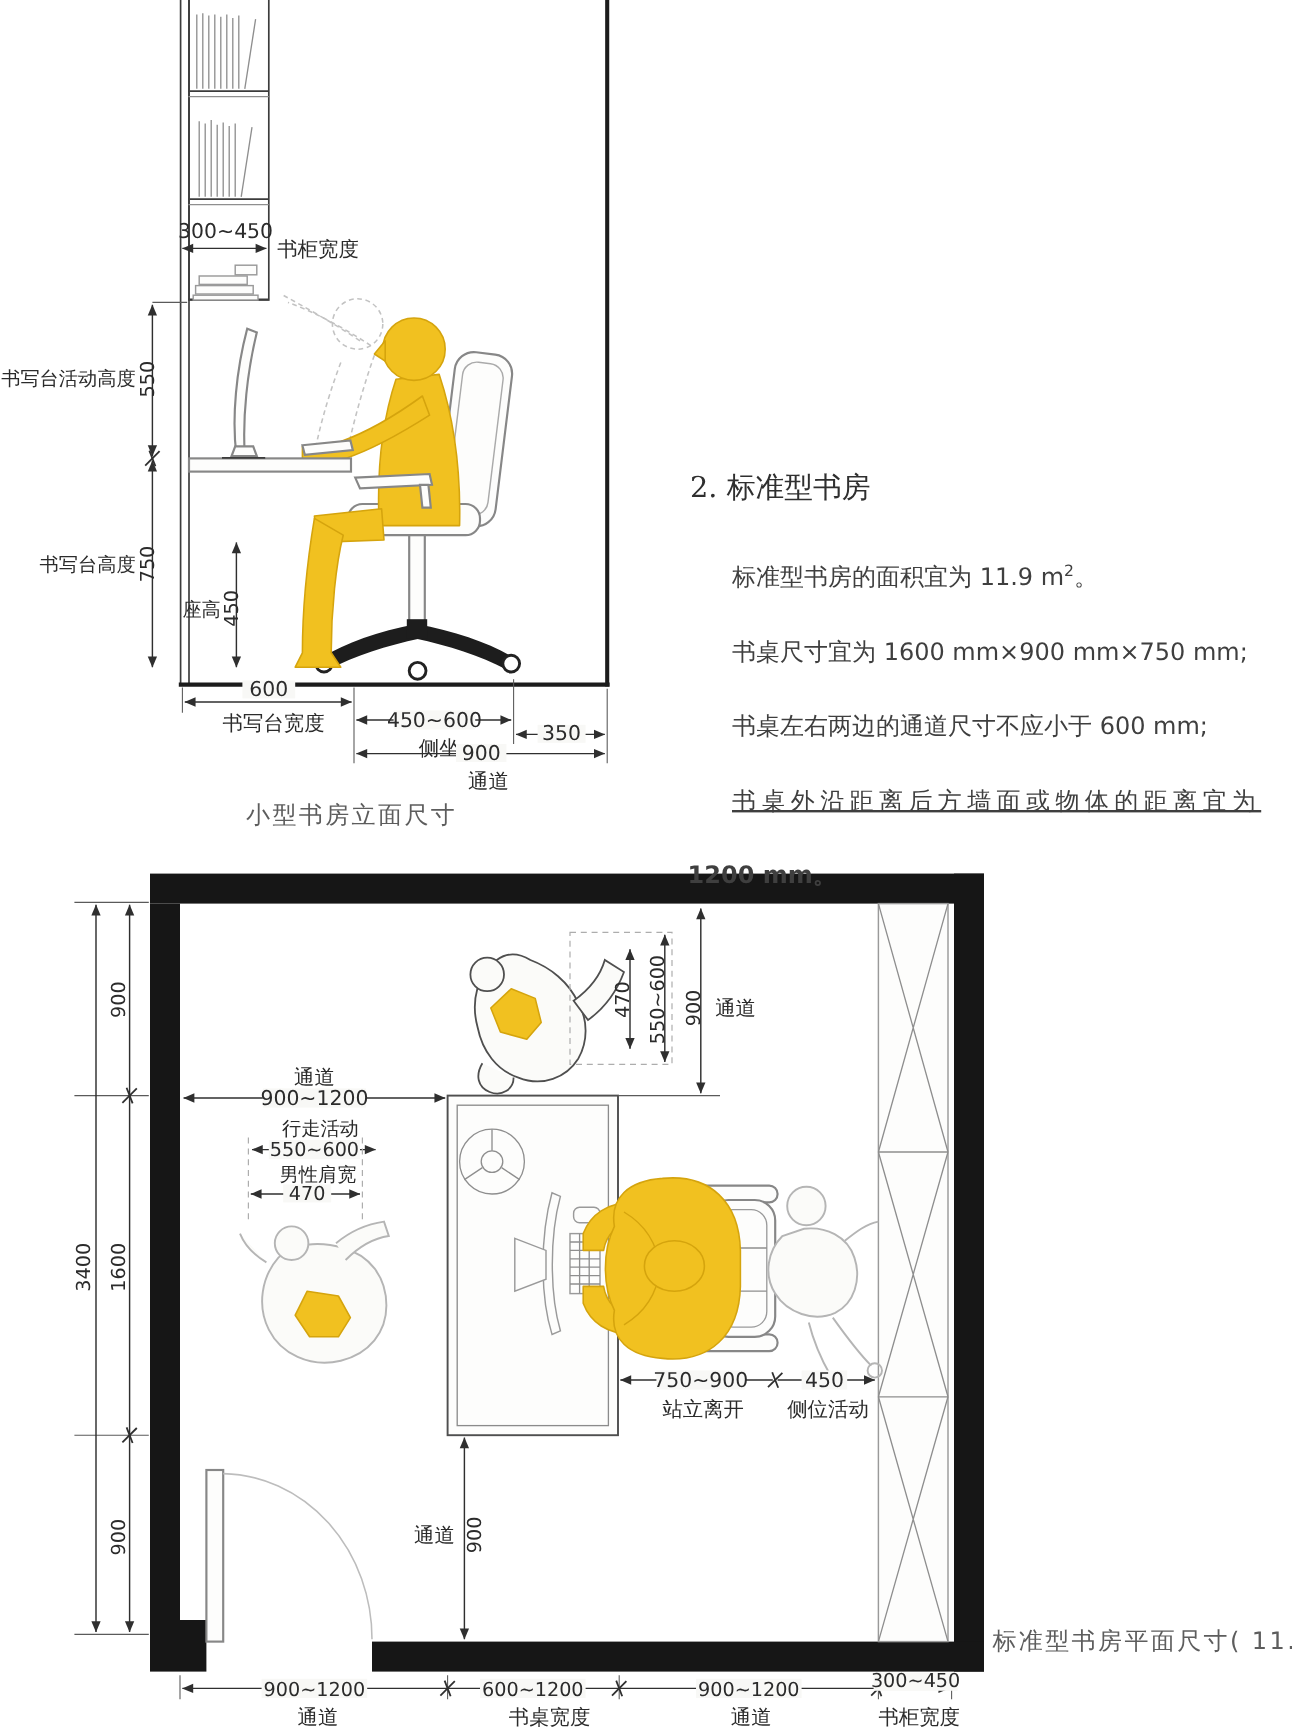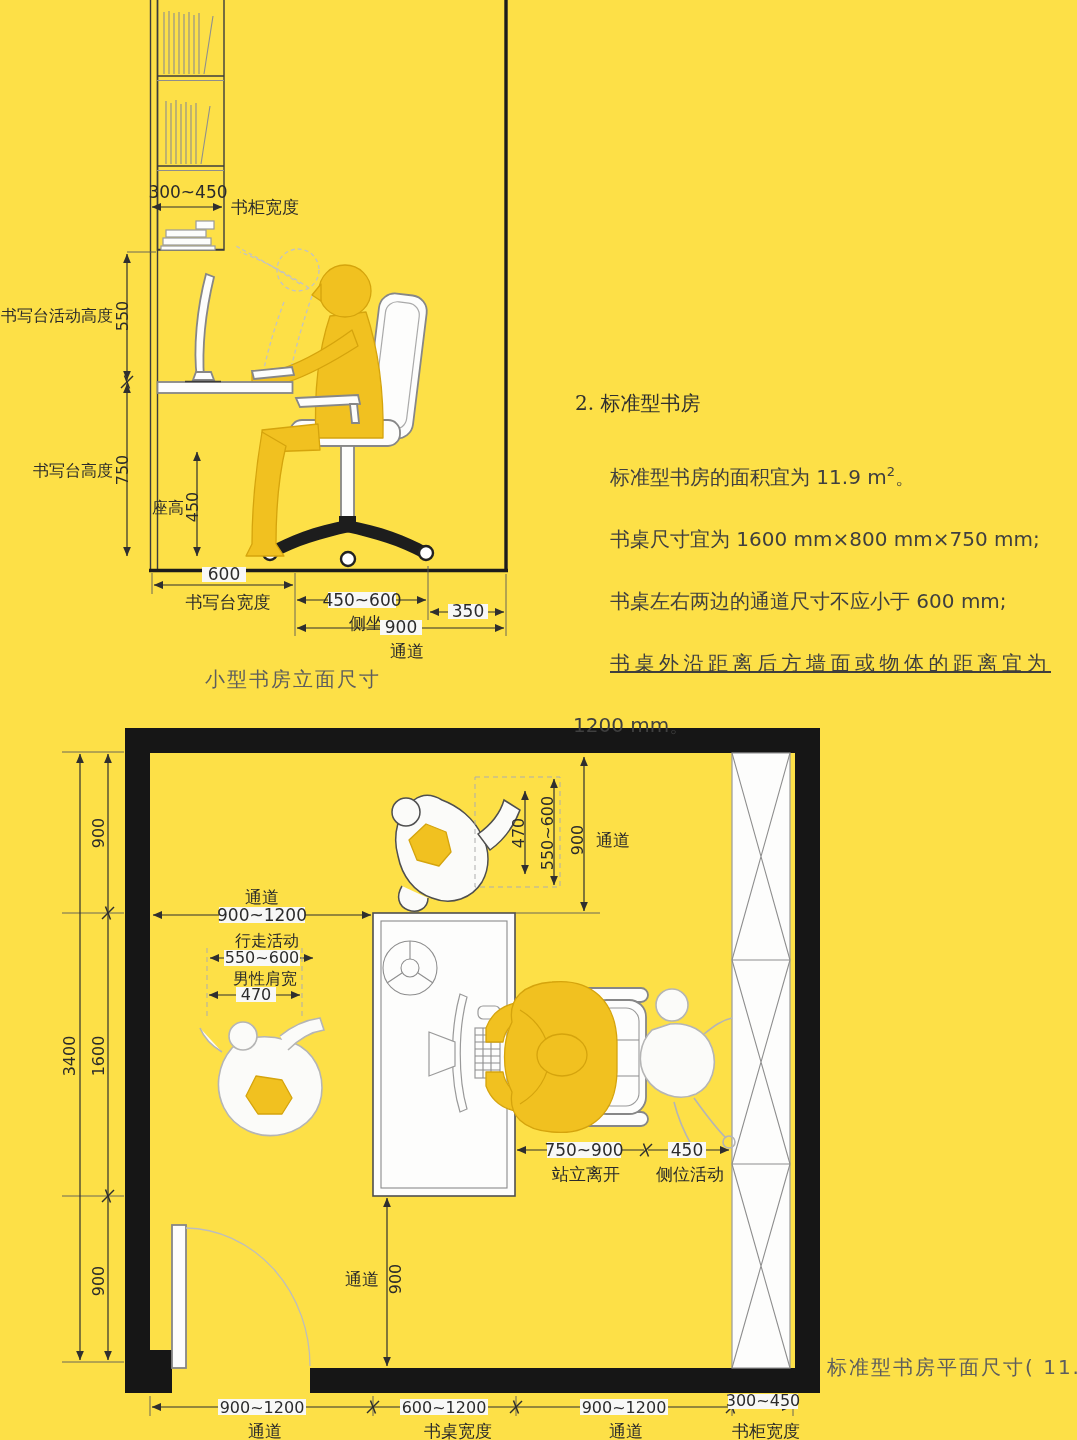--- a/index.html
+++ b/index.html
@@ -1,41 +1,41 @@
 <!DOCTYPE html>
 <html><head>
 <meta charset="utf-8">
 <style>
   html,body{margin:0;padding:0;background:#e8e8e6;}
-  .canvas{position:relative;width:1077px;height:1440px;background:#fde047;overflow:hidden;
+  .canvas{position:relative;width:1077px;height:1440px;background:#ffffff;overflow:hidden;
           font-family:"DejaVu Sans","Liberation Sans",sans-serif;}
   svg{position:absolute;left:0;top:0;}
   svg text{font-family:"DejaVu Sans","Liberation Sans",sans-serif;fill:#2b2b2b;}
   .t16{font-size:16px;} .t17{font-size:17px;}
   .cap{font-size:20px;fill:#5d5d5d;letter-spacing:2px;}
   .dim{stroke:#2f2f2f;stroke-width:1.2;fill:none;}
   .ext{stroke:#5a5a5a;stroke-width:0.9;fill:none;}
   .st{stroke:#3c3c3c;stroke-width:1.4;fill:none;}
   .gray{stroke:#8e8e8e;stroke-width:1.1;fill:none;}
   .ghost{stroke:#c3c3c3;stroke-width:1.3;fill:none;stroke-dasharray:4 3;}
   .gperson{stroke:#b5b5b5;stroke-width:1.6;fill:#fbfbf9;}
   .wperson{stroke:#4f4f4f;stroke-width:1.5;fill:#fbfbf9;}
   .dash{stroke:#adadad;stroke-width:1;fill:none;stroke-dasharray:5 4;}
   .yellow{fill:#F1C120;stroke:#D5A40D;stroke-width:1.3;stroke-linejoin:round;}
   .wht{fill:#fdfdfc;stroke:#878787;stroke-width:1.8;}
   .whtthin{fill:#fdfdfc;stroke:#9a9a9a;stroke-width:1.2;}
   .wall{fill:#161616;}
   .wbg{fill:#f8f8f6;}
   
   .notes{position:absolute;left:560px;top:390px;width:515px;color:#3f3f3f;}
-  .n-heading{font-family:"DejaVu Serif","Liberation Serif",serif;font-size:20px;color:#2f2f2f;margin:0 0 24px 15px;}
+  .n-heading{font-family:"DejaVu Serif","Liberation Serif",serif;font-size:24px;color:#2f2f2f;margin:0 0 24px 15px;}
   .n-line{font-size:20px;line-height:62px;margin:0 0 0 50px;}
   .n-line sup{font-size:13px;}
   .n-justify{letter-spacing:4.5px;text-decoration:underline;}
-  .n-flush{margin-left:13px;}
+  .n-flush{margin-left:13px;font-weight:bold;}
 </style>
 </head>
 <body>
 
 <div class="canvas">
 
 <svg width="1077" height="1440" viewBox="0 0 1077 1440">
   <defs>
     <marker id="ar" viewBox="0 0 10 10" refX="9.3" refY="5" markerWidth="8.5" markerHeight="8.5" orient="auto-start-reverse">
       <path d="M0.5,1.2 L9.5,5 L0.5,8.8 Z" fill="#2f2f2f"></path>
@@ -348,19 +348,19 @@
       <text class="t17" x="766" y="1437" text-anchor="middle">书柜宽度</text>
     </g>
 
     <text class="cap" x="827" y="1374"><tspan>标准型书房平面尺寸( 11.9 m</tspan><tspan dy="-7" font-size="13">2</tspan><tspan dy="7"> )</tspan></text>
   </g>
 </svg>
 
 <div class="notes">
   <div class="n-heading">2. 标准型书房</div>
   <p class="n-line"><span>标准型书房的面积宜为 11.9 m</span><sup>2</sup><span>。</span></p>
-  <p class="n-line">书桌尺寸宜为 1600 mm×800 mm×750 mm;</p>
+  <p class="n-line">书桌尺寸宜为 1600 mm×900 mm×750 mm;</p>
   <p class="n-line">书桌左右两边的通道尺寸不应小于 600 mm;</p>
   <p class="n-line n-justify">书桌外沿距离后方墙面或物体的距离宜为</p>
   <p class="n-line n-flush">1200 mm。</p>
 </div>
 
 </div>
 
 </body></html>

